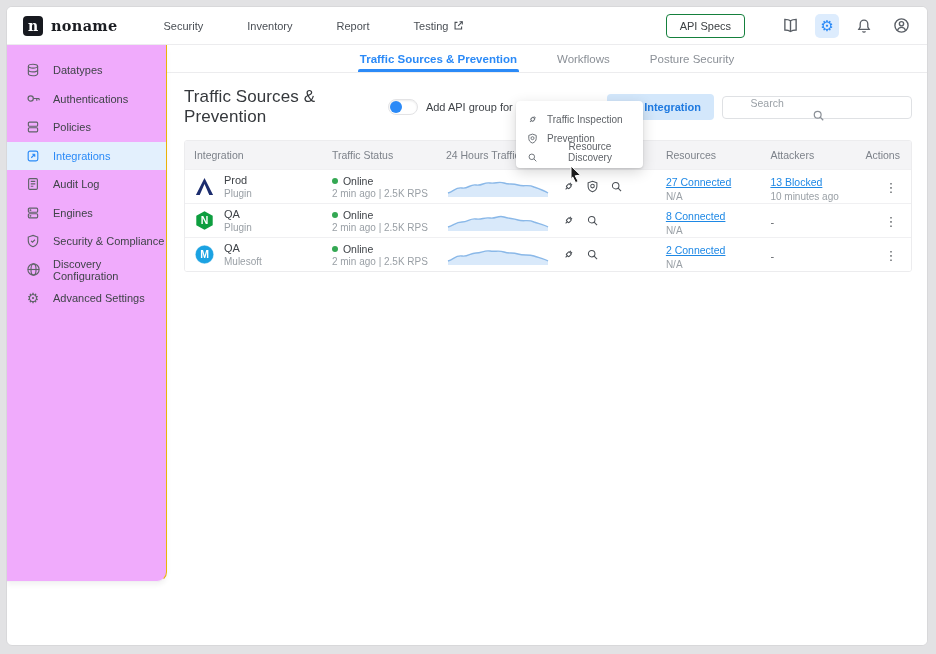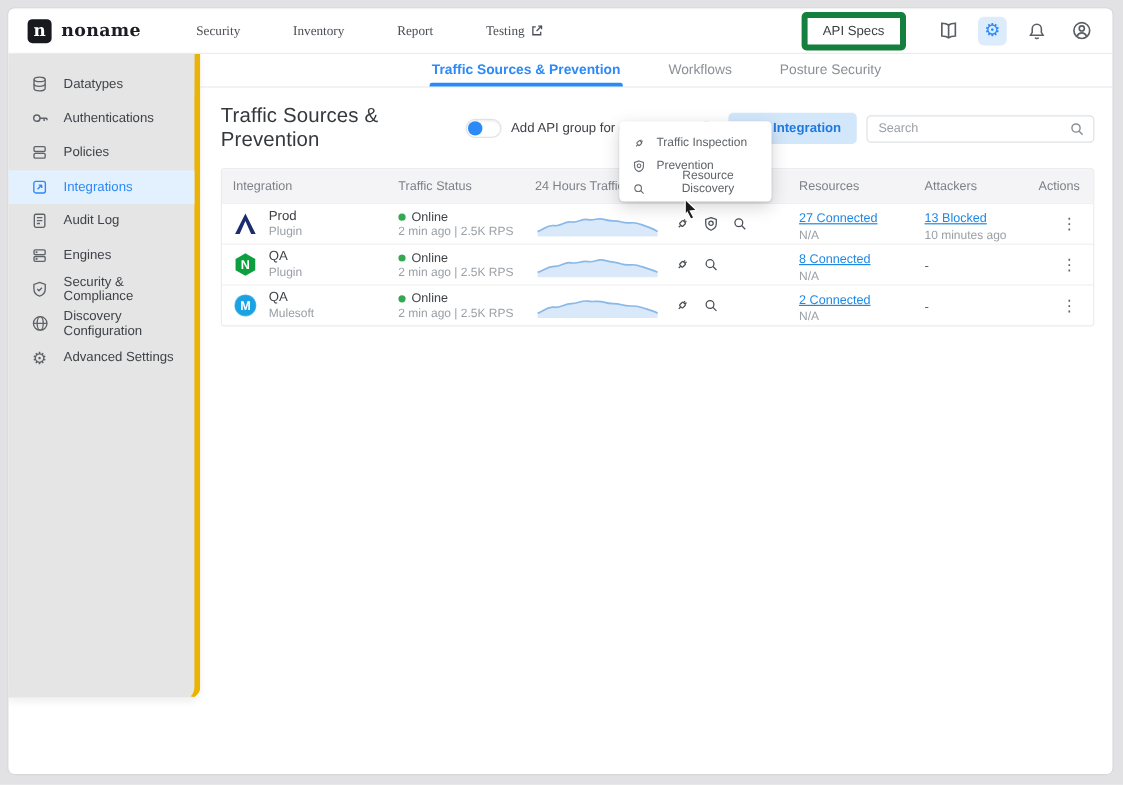--- a/index.html
+++ b/index.html
@@ -33,41 +33,41 @@
     line-height: 1;
   }
   .brand .brand-name {
     font-family: "DejaVu Serif", serif; font-weight: 700; font-size: 14.5px;
     color: #1b1d22; letter-spacing: .3px; text-align: right;
   }
   .topnav { display: flex; align-items: center; gap: 44px; }
   .topnav .nav-item {
     font-size: 11px; color: #4a4f55; cursor: pointer; display: flex;
     align-items: center; gap: 5px; background: none; border: none;
-    font-family: Liberation Serif, serif;
+    font-family: Liberation Sans, sans-serif;
   }
   .topbar-spacer { flex: 1; }
   .topbar-right { display: flex; align-items: center; gap: 13px; }
   .api-specs-btn {
-    border: 5px solid #15803d; background: #fff; border-radius: 4px;
+    border: 1px solid #15803d; background: #fff; border-radius: 4px;
     font-size: 11px; color: #3c4043; padding: 5px 13px; font-family: inherit;
-    cursor: pointer; margin-right: 10px;
+    cursor: pointer; margin-right: 20px;
   }
   .tb-icon {
     width: 24px; height: 24px; display: flex; align-items: center;
     justify-content: center; color: #5a5f66; cursor: pointer; border-radius: 5px;
     background: none; border: none;
   }
   .tb-icon.active { background: #ddecfd; color: #2b8af7; }
   .gear-glyph { font-size: 15px; line-height: 1; }
 
   
   .sidebar {
     position: absolute; left: 0; top: 38px; width: 160px; height: 537px;
-    background: #e5e5e5; border-right: 5px solid #eab308;
+    background: #f0abfc; border-right: 1px solid #eab308;
     border-bottom: 1px solid #f0f0f2; border-bottom-right-radius: 10px;
     box-shadow: 0 3px 5px rgba(0,0,0,.05);
     padding-top: 11px; z-index: 4;
   }
   .side-item {
     height: 28.5px; display: flex; align-items: center; gap: 12px;
     padding-left: 18px; font-size: 11px; color: #3f4348; cursor: pointer;
     background: none; border: none; width: 100%; font-family: inherit;
     text-align: left;
   }
@@ -113,21 +113,21 @@
     justify-content: center; margin-right: 12px; cursor: pointer; flex: none;
   }
   .info-icon::after { content: "?"; }
   .add-integration-btn {
     background: #d3e7fb; color: #1f7ae0; border: none; border-radius: 4px;
     font-size: 11px; font-weight: 700; padding: 7px 13px; cursor: pointer;
     font-family: inherit; margin-right: 8px; white-space: nowrap;
   }
   .search-box {
     width: 190px; height: 23px; border: 1px solid #dfe1e4; border-radius: 4px;
-    display: flex; align-items: center; padding: 0 7px 0 9px; background: #fff;
+    display: flex; align-items: center; padding: 0 7px 0 9px; background: #fff; flex-direction: column;
   }
   .search-box input {
     border: none; outline: none; flex: 1; font-size: 10.5px; color: #3f4348;
     font-family: inherit; background: transparent; min-width: 0;
   }
   .search-box input::placeholder { color: #9aa0a6; }
   .search-box .search-glyph { color: #8b9097; flex: none; }
 
   
   .table { margin-top: 13px; border: 1px solid #ececee; border-radius: 3px; overflow: hidden; }

